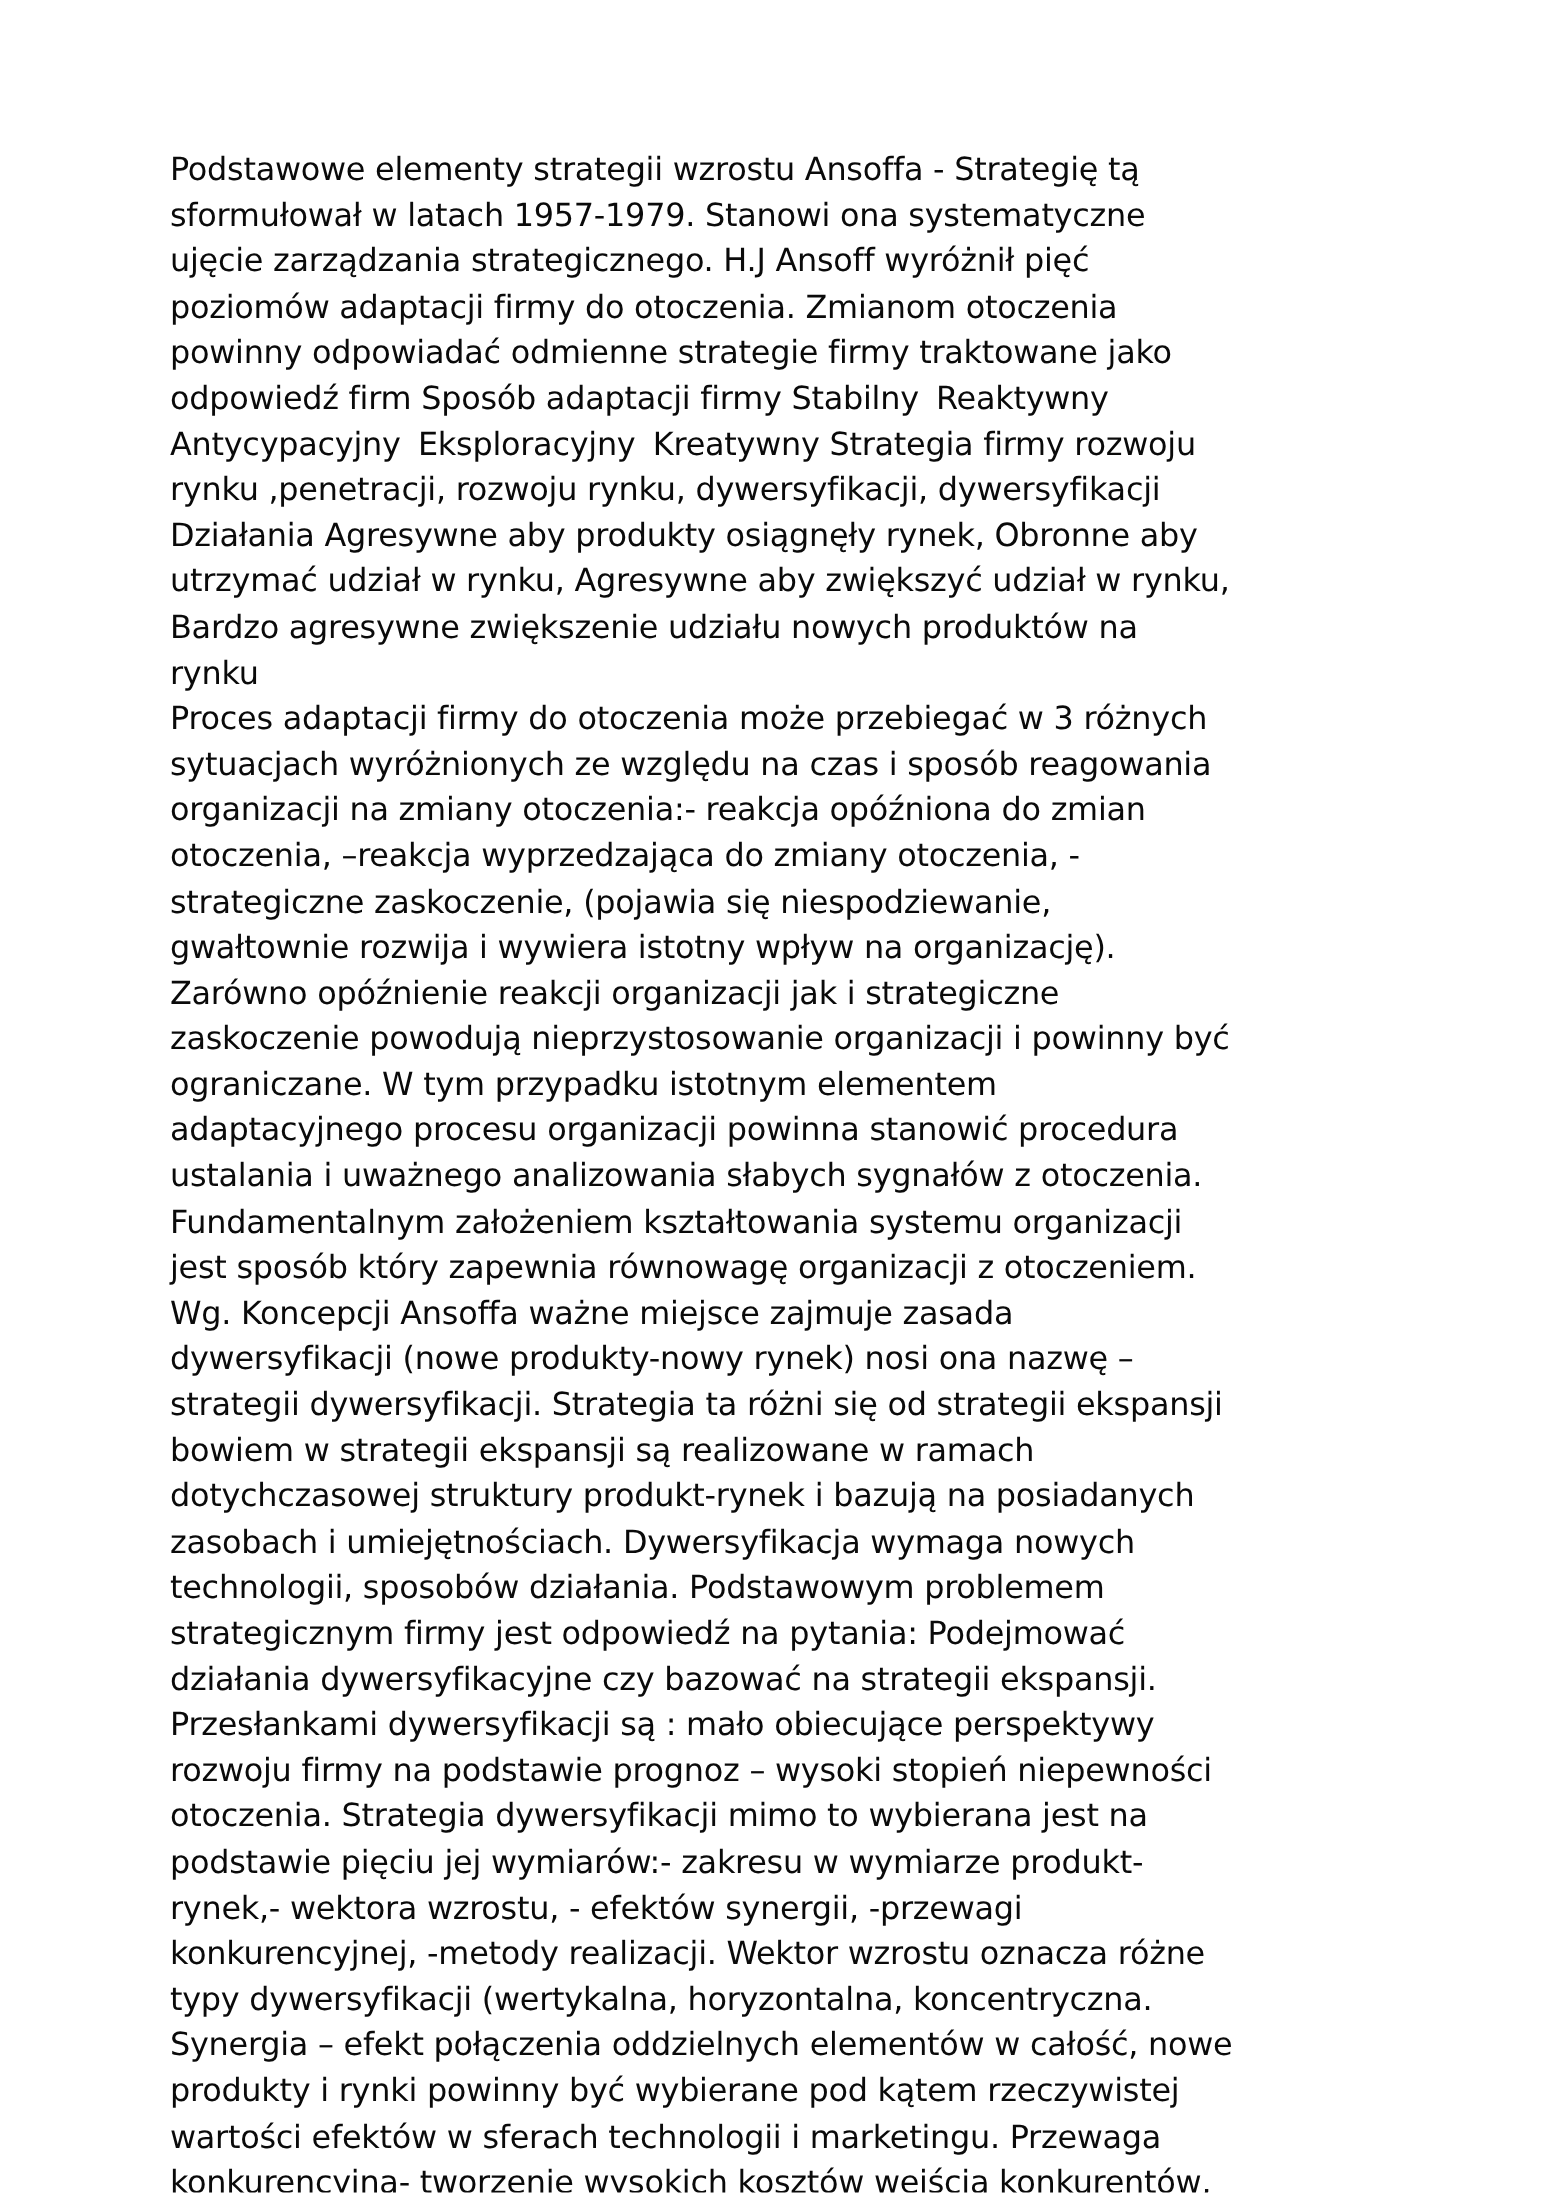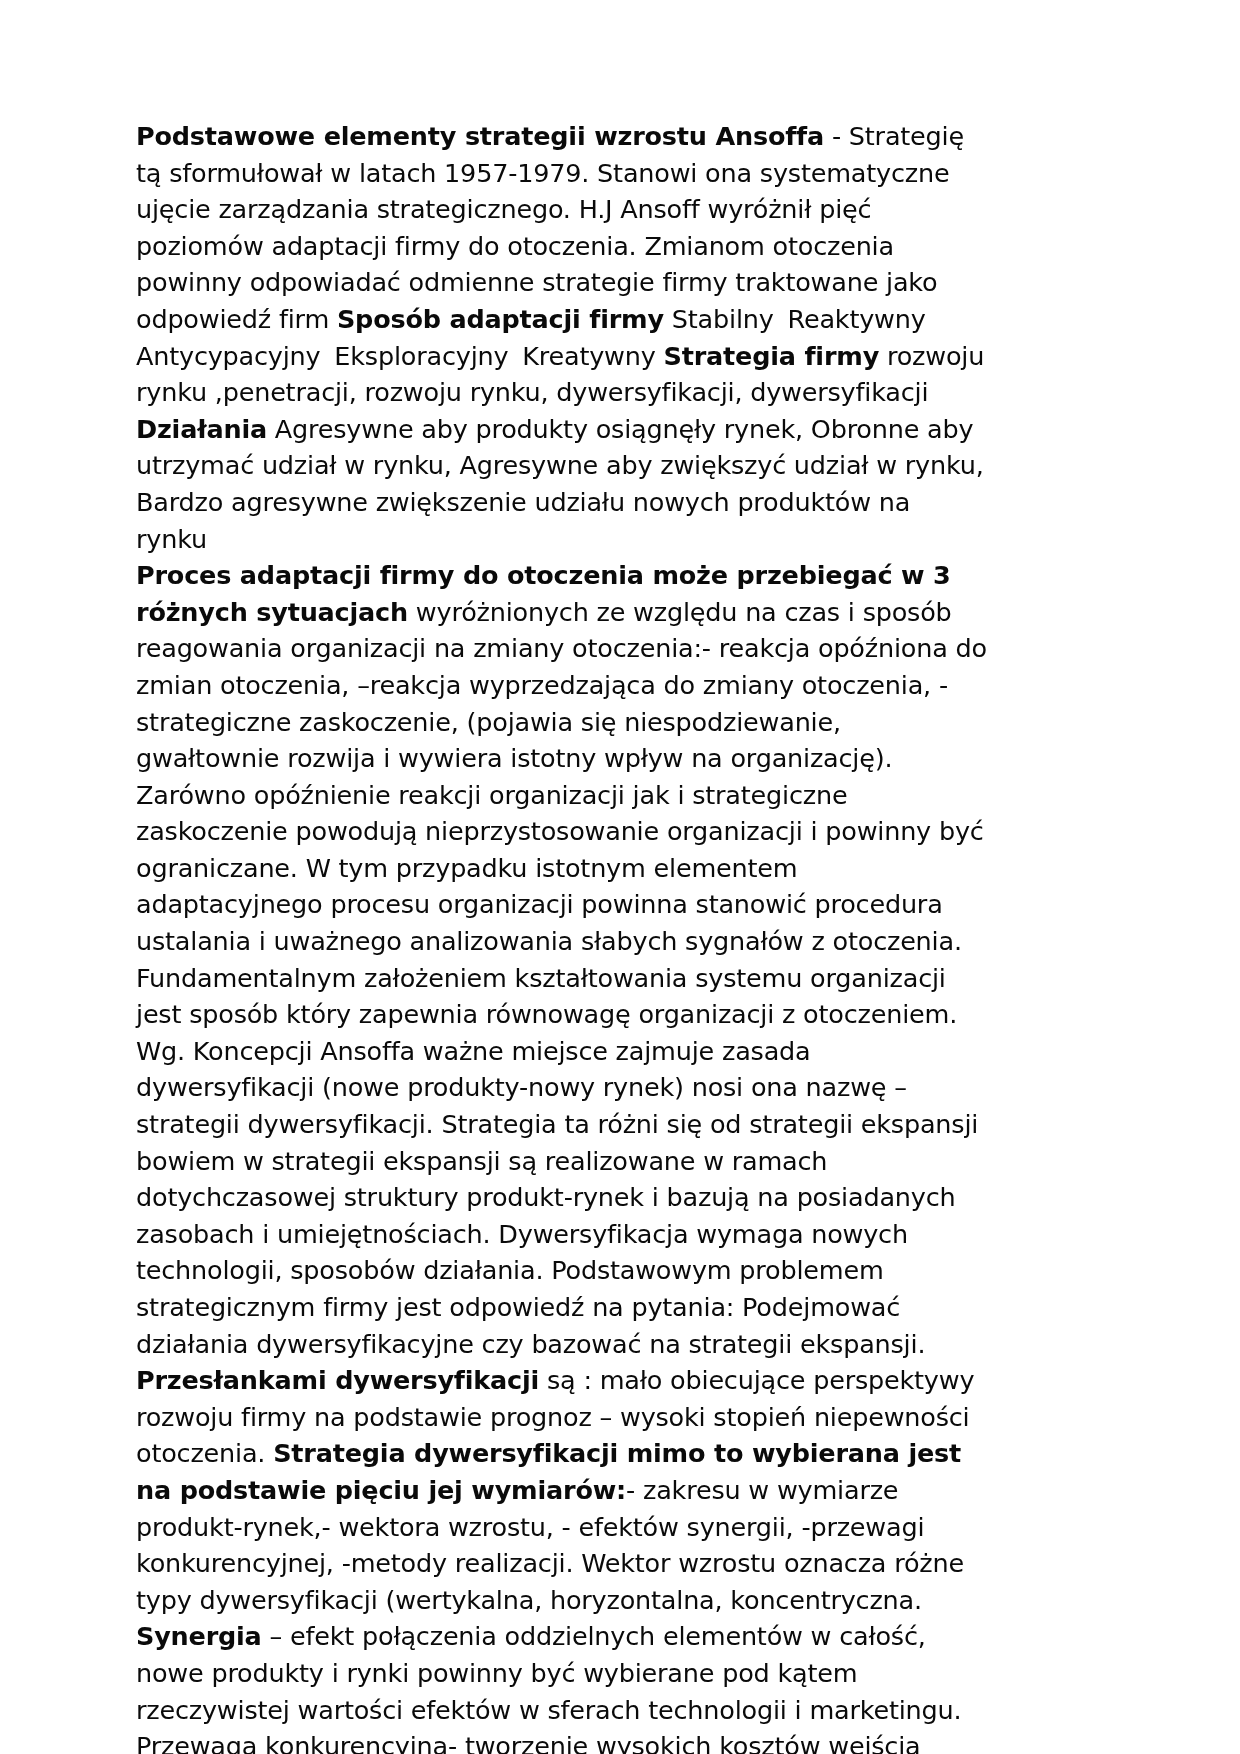--- a/index.html
+++ b/index.html
@@ -30,21 +30,21 @@
   .para {
     margin: 0;
     font-size: 25.5px;
     line-height: 36.6px;
     text-align: left;
     letter-spacing: -0.2px;
     word-spacing: 0px;
     color: #0a0a0a;
   }
   .para b, .para strong {
-    font-weight: 700;
+    font-weight: 400;
   }
   .spaced {
     word-spacing: 6px;
   }
 </style>
 </head>
 <body>
 
 <div class="page">
   <div class="doc-body">

